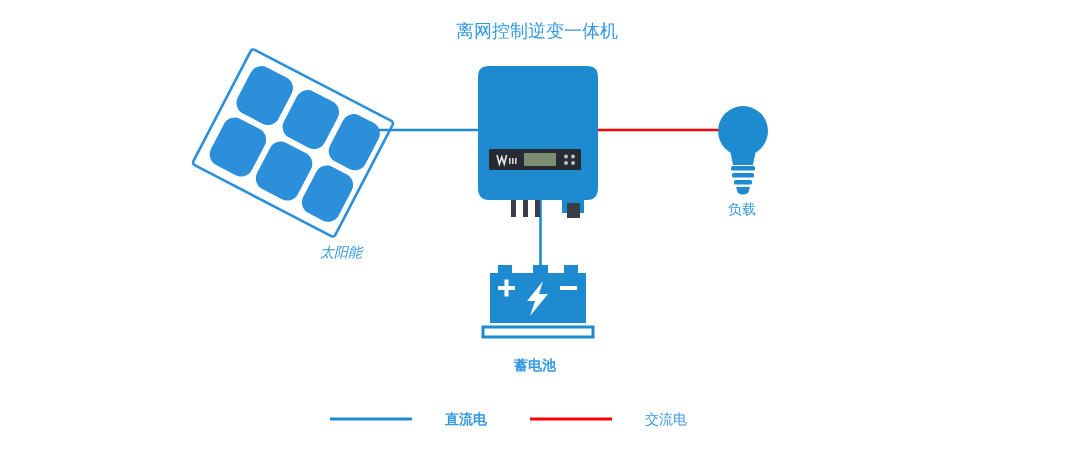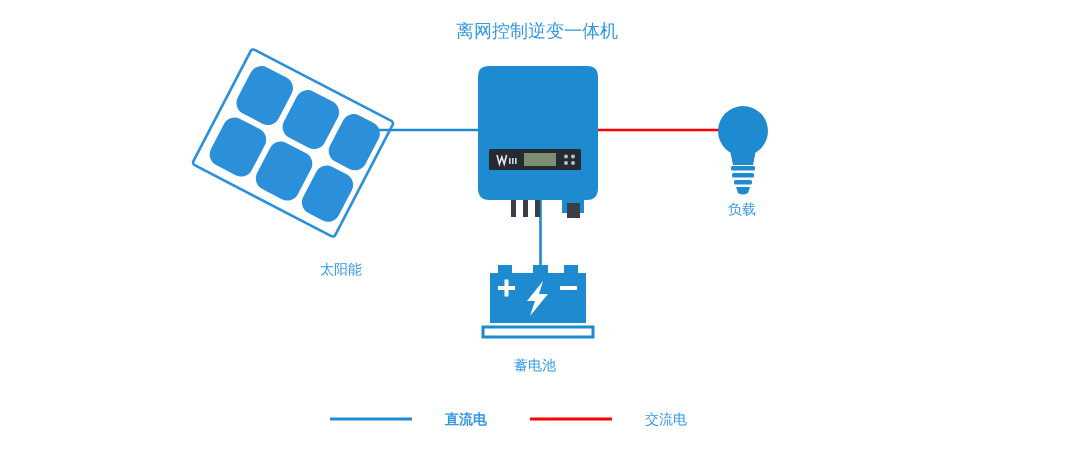--- a/index.html
+++ b/index.html
@@ -38,29 +38,31 @@
   .dgm-label.centered {
     transform: translateX(-50%);
   }
   #title-label {
     left: 537px;
     top: 22px;
     font-size: 18px;
   }
   #solar-label {
     left: 341px;
-    top: 262px;
+    top: 245px;
+    font-style: italic;
   }
   #load-label {
     left: 742px;
     top: 202px;
   }
   #battery-label {
     left: 535px;
     top: 358px;
+    font-weight: bold;
   }
   #legend-dc-label {
     left: 445px;
     top: 412px;
     font-weight: bold;
   }
   #legend-ac-label {
     left: 645px;
     top: 412px;
     text-align: right;

